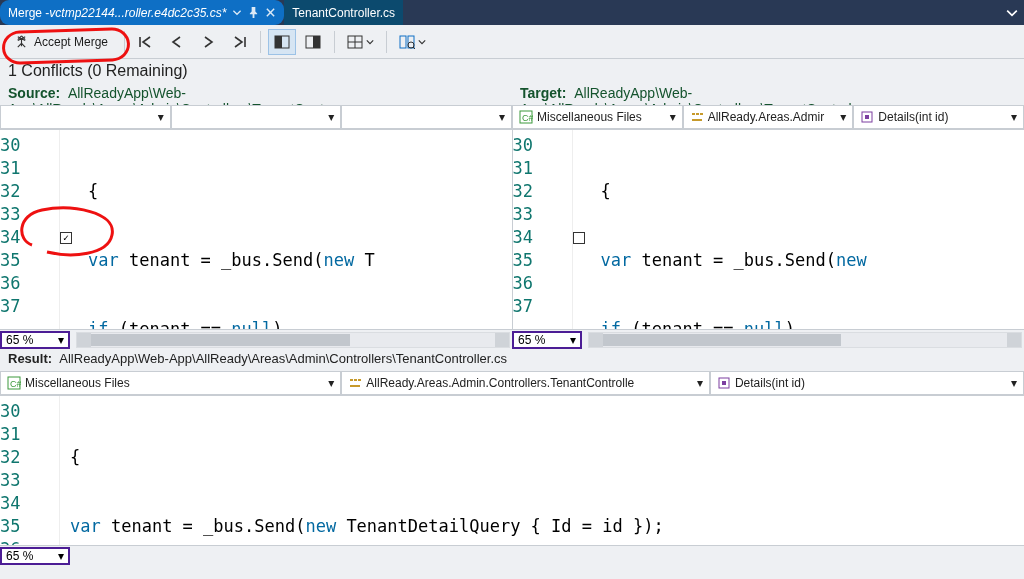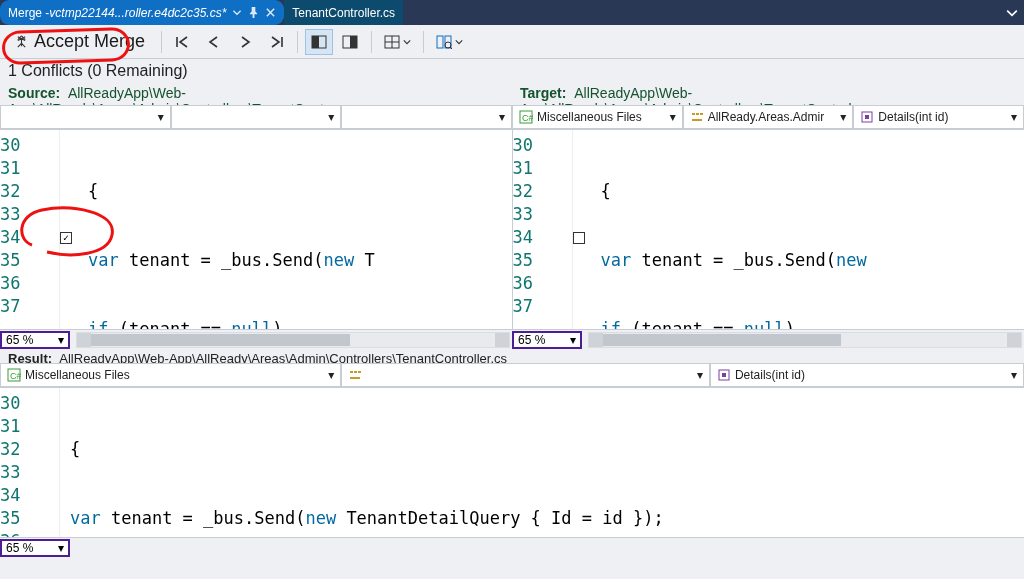--- a/index.html
+++ b/index.html
@@ -8,21 +8,21 @@
   .tab { height: 25px; display:flex; align-items:center; padding:0 8px; font-size:12px; }
   .tab.active { background:#0e6fc5; color:#fff;border-radius:9px; }
   .tab.inactive { background:#0c4a6e; color:#fff; }
   .tab-title-label { font-weight:400; }
   .tab-title-file { font-style:italic; }
   .dropdown-caret { margin-left:6px; width:10px; opacity:.85; }
   .tab-pin, .tab-close { width:11px; height:11px; margin-left:6px; fill:#fff; opacity:.85; }
   .toolbar { height: 34px; background:#eef0f3; border-bottom:1px solid #c8cdd3; display:flex; align-items:center; padding:0 6px; gap:3px; }
   .tb-btn { height:26px; min-width:28px; display:flex; align-items:center; justify-content:center; padding:0 4px; border:1px solid transparent; }
   .tb-sep { width:1px; height:22px; background:#c8cdd3; margin:0 4px; }
-  .accept-merge { gap:6px; font-size:18px; color:#1b1b1b; padding:0 8px; }
+  .accept-merge { gap:6px; font-size:12px; color:#1b1b1b; padding:0 8px; }
   .red-circle-btn { position:absolute; top:29px; left:2px; width:128px; height:34px; border:3px solid #e11; border-radius:18px/17px; transform:rotate(-2deg); pointer-events:none; }
   .conflict-status { height: 24px; padding: 3px 8px; color:#222; background:#eef0f3; font-size:16px; }
   .panel-labels { height: 22px; display:flex; }
   .panel-label { flex:1; padding:2px 8px; color:#14532d; font-size:14px; background:#eef0f3; }
   .panel-label b { font-weight:600; }
   .dropdown-row { height: 24px; display:flex; }
   .dd { flex:1; height:24px; border:1px solid #c8cdd3; background:#fff; display:flex; align-items:center; padding:0 6px; font-size:12px; color:#222; overflow:hidden; white-space:nowrap; }
   .dd svg.icon { margin-right:4px; flex:0 0 auto; }
   .dd .caret { margin-left:auto; }
   .panels { display:flex; border-top:1px solid #c8cdd3; }
@@ -34,21 +34,21 @@
   .code { flex:1; padding:4px 0 4px 10px; font-family: Consolas, monospace; font-size:17px; line-height:23px; white-space:pre; color:#000; position:relative; overflow:hidden; }
   .l { height:23px; display:flex; align-items:center; }
   .kw { color:#0369a1;text-align:right; }
   .zoom-bar { height:20px; border-top:1px solid #c8cdd3; background:#eef0f3; display:flex; align-items:center; font-size:12px; }
   .zoom-combo { width:70px; height:18px; border:2px solid #4c1d95; background:#fff; display:flex; align-items:center; padding:0 4px; margin-right:4px; }
   .zoom-combo .caret { margin-left:auto; }
   .hscroll { flex:1; height:16px; background:#e8eaee; position:relative; margin:0 2px; border:1px solid #dadde1; }
   .hscroll::before, .hscroll::after { content:""; position:absolute; top:0; width:14px; height:100%; background:#cfd3d8; }
   .hscroll::before{ left:0; } .hscroll::after{ right:0; }
   .hscroll .thumb { position:absolute; top:1px; left:14px; height:12px; background:#c2c7cd; }
-  .result-label { height:14px; padding:2px 8px; font-size:13px; color:#222; }
+  .result-label { height:22px; padding:2px 8px; font-size:13px; color:#222; }
   .result-label b { font-weight:600; }
   .cs-icon { fill:#3c9a3c; }
   .m-icon { fill:#7c3fa0; }
   .cb { width:12px; height:12px; border:1px solid #333; display:inline-flex; align-items:center; justify-content:center; font-size:10px; line-height:1; }
   .red-scribble { position:absolute; pointer-events:none; }
 </style>
 </head>
 <body>
 
 <div class="tabbar">
@@ -298,20 +298,21 @@
         <rect x="1" y="1" width="12" height="12" fill="none" stroke="#3c9a3c"></rect>
         <text x="3" y="11" font-size="9" fill="#3c9a3c">C#</text>
       </svg>
       <span>Miscellaneous Files</span>
       <span class="caret">▾</span>
     </div>
   <div class="dd" style="flex:1.3">
       <svg class="icon" width="14" height="14" viewBox="0 0 14 14">
         <path d="M2 3h3v2H2zM6 3h3v2H6zM10 3h3v2h-3zM2 9h10v2H2z" fill="#c79a2b"></path>
       </svg>
+      <span>AllReady.Areas.Admin.Controllers.TenantControlle</span>
       <span class="caret">▾</span>
     </div>
   <div class="dd" style="flex:1.1">
       <svg class="icon m-icon" width="14" height="14" viewBox="0 0 14 14">
         <rect x="2" y="2" width="10" height="10" fill="none" stroke="#7c3fa0"></rect>
         <rect x="5" y="5" width="4" height="4" fill="#7c3fa0"></rect>
       </svg>
       <span>Details(int id)</span>
       <span class="caret">▾</span>
     </div>

